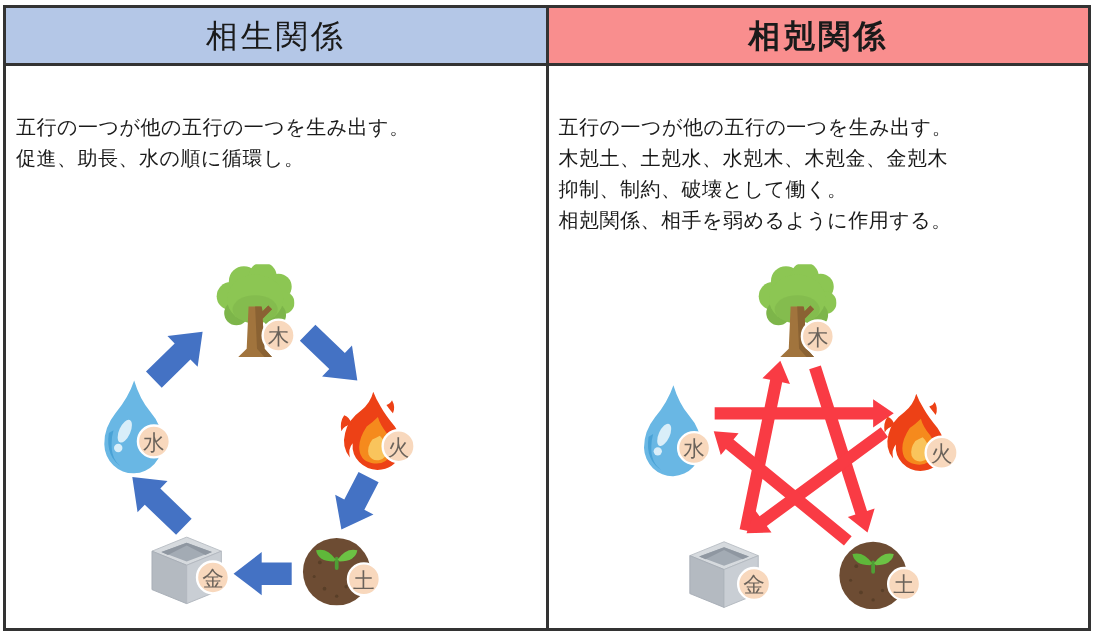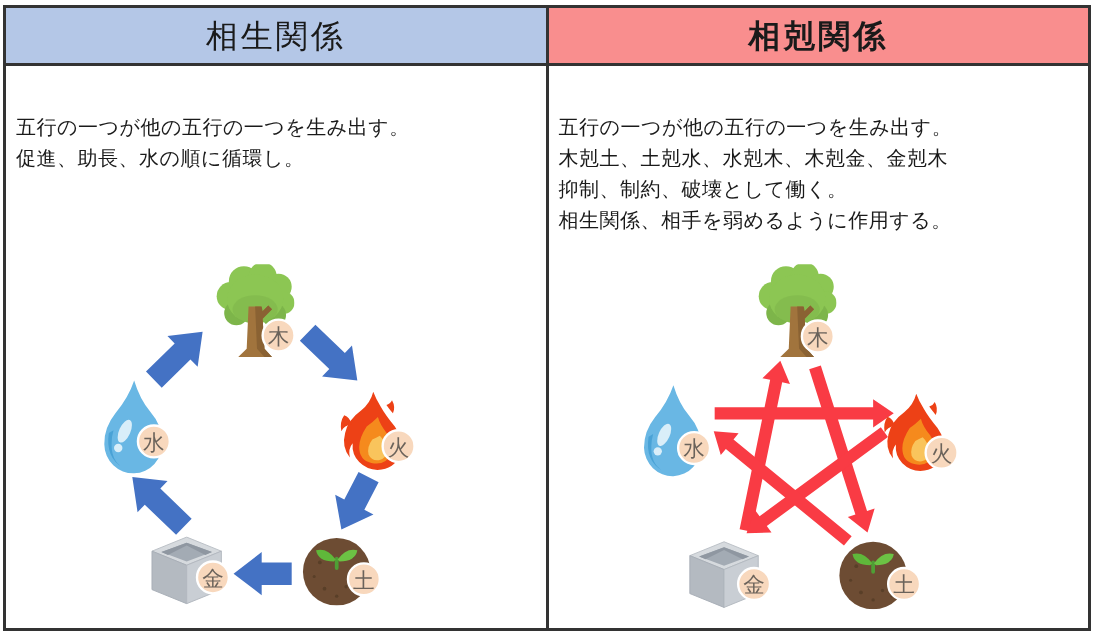--- a/index.html
+++ b/index.html
@@ -136,21 +136,21 @@
   </div>
 
   <div class="panel">
     <div class="header ke">
       <span>相剋関係</span>
     </div>
     <div class="desc">
       <div>五行の一つが他の五行の一つを生み出す。</div>
       <div>木剋土、土剋水、水剋木、木剋金、金剋木</div>
       <div>抑制、制約、破壊として働く。</div>
-      <div>相生関係、相手を弱めるように作用する。</div>
+      <div>相剋関係、相手を弱めるように作用する。</div>
     </div>
     <svg id="diagram-ke" class="diagram" viewBox="0 0 538 416">
         <polygon points="197.4,313.3 230.0,153.9 238.3,155.6 228.0,131.0 208.9,149.6 217.2,151.3 184.6,310.7" fill="#f93b44"></polygon>
         <polygon points="258.8,140.0 308.1,295.0 300.0,297.6 321.0,314.0 328.6,288.5 320.5,291.1 271.2,136.0" fill="#f93b44"></polygon>
         <polygon points="335.2,201.8 205.9,296.7 200.8,289.9 192.0,315.0 218.6,314.1 213.6,307.2 342.8,212.2" fill="#f93b44"></polygon>
         <polygon points="304.1,318.0 178.1,214.9 183.5,208.3 157.0,206.0 164.5,231.5 169.9,225.0 295.9,328.0" fill="#f93b44"></polygon>
         <polygon points="158.0,193.5 327.0,193.5 327.0,202.0 349.0,187.0 327.0,172.0 327.0,180.5 158.0,180.5" fill="#f93b44"></polygon>
         <g>
           <use href="#icon-tree" x="204" y="28" width="84" height="102"></use>
           <circle cx="268" cy="105" r="17" class="badge"></circle>

